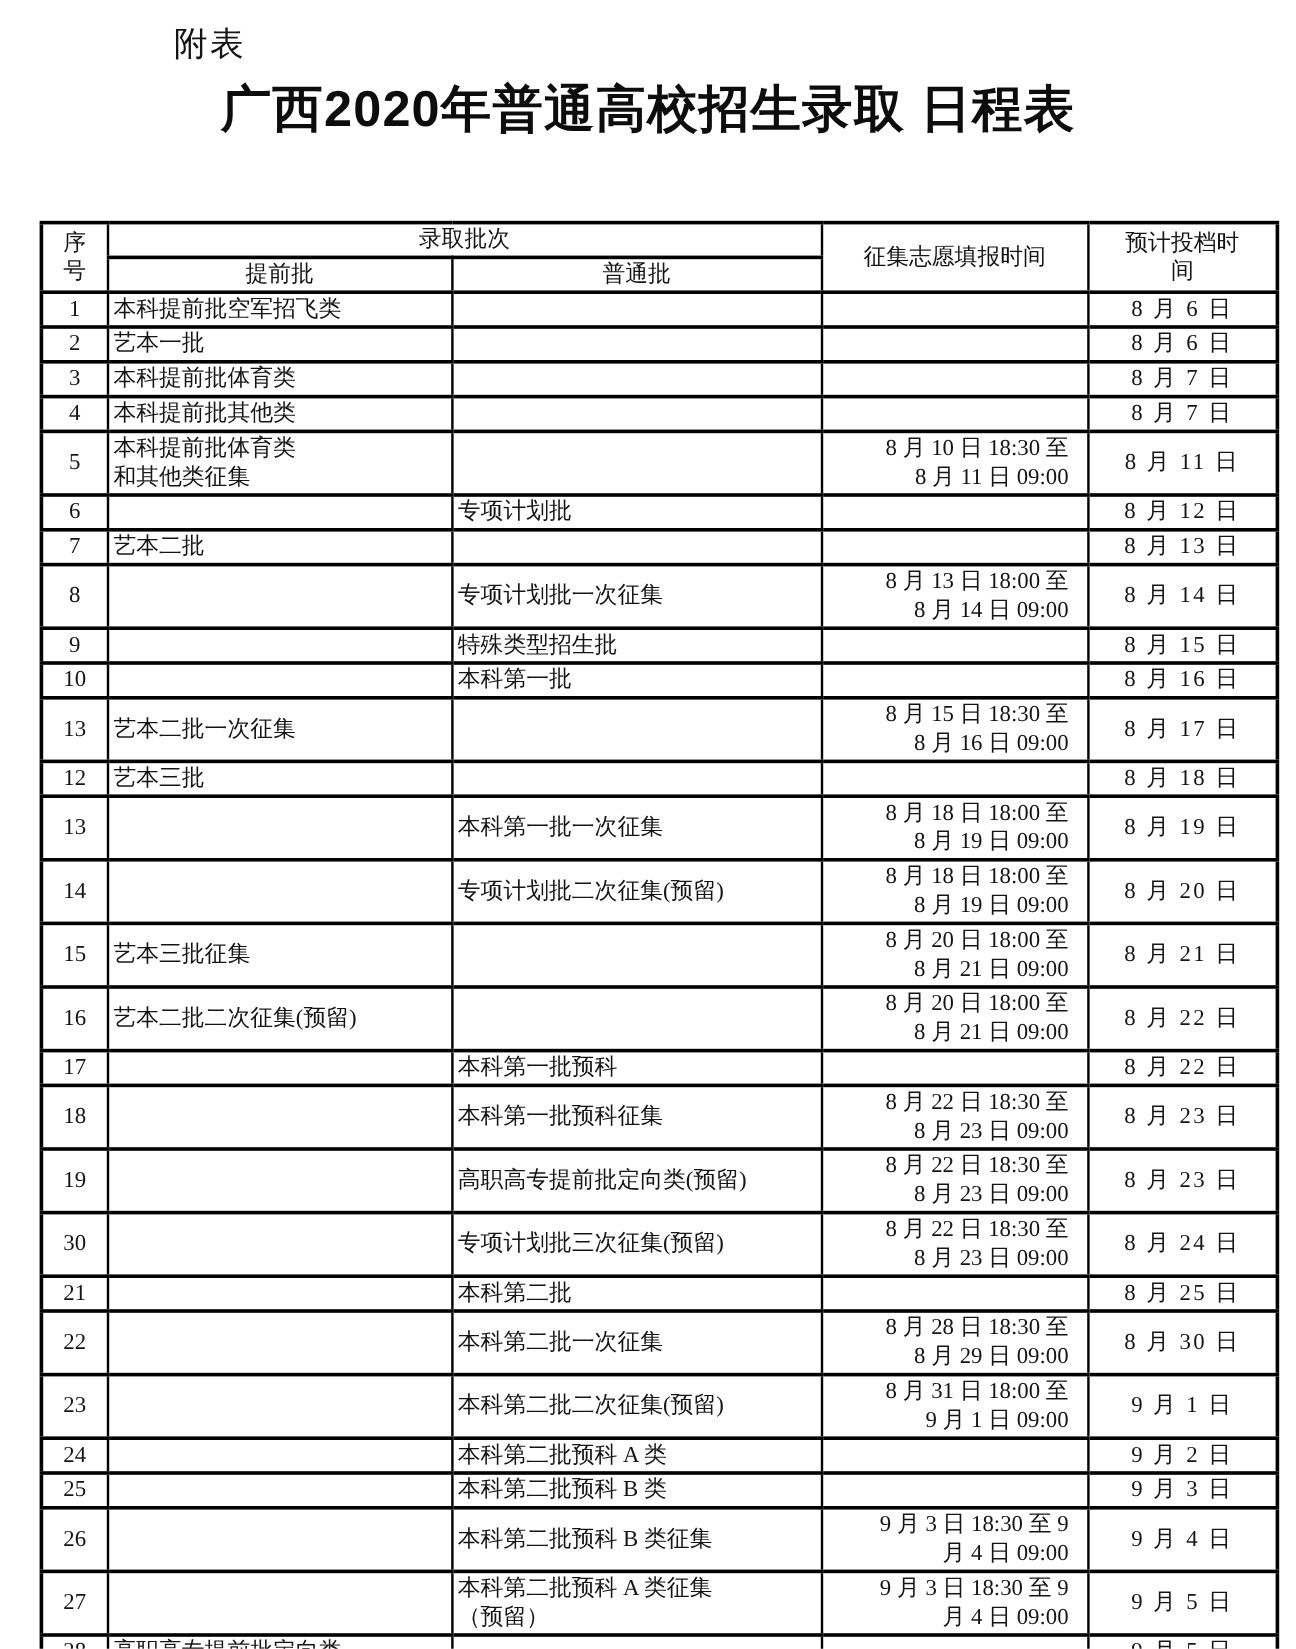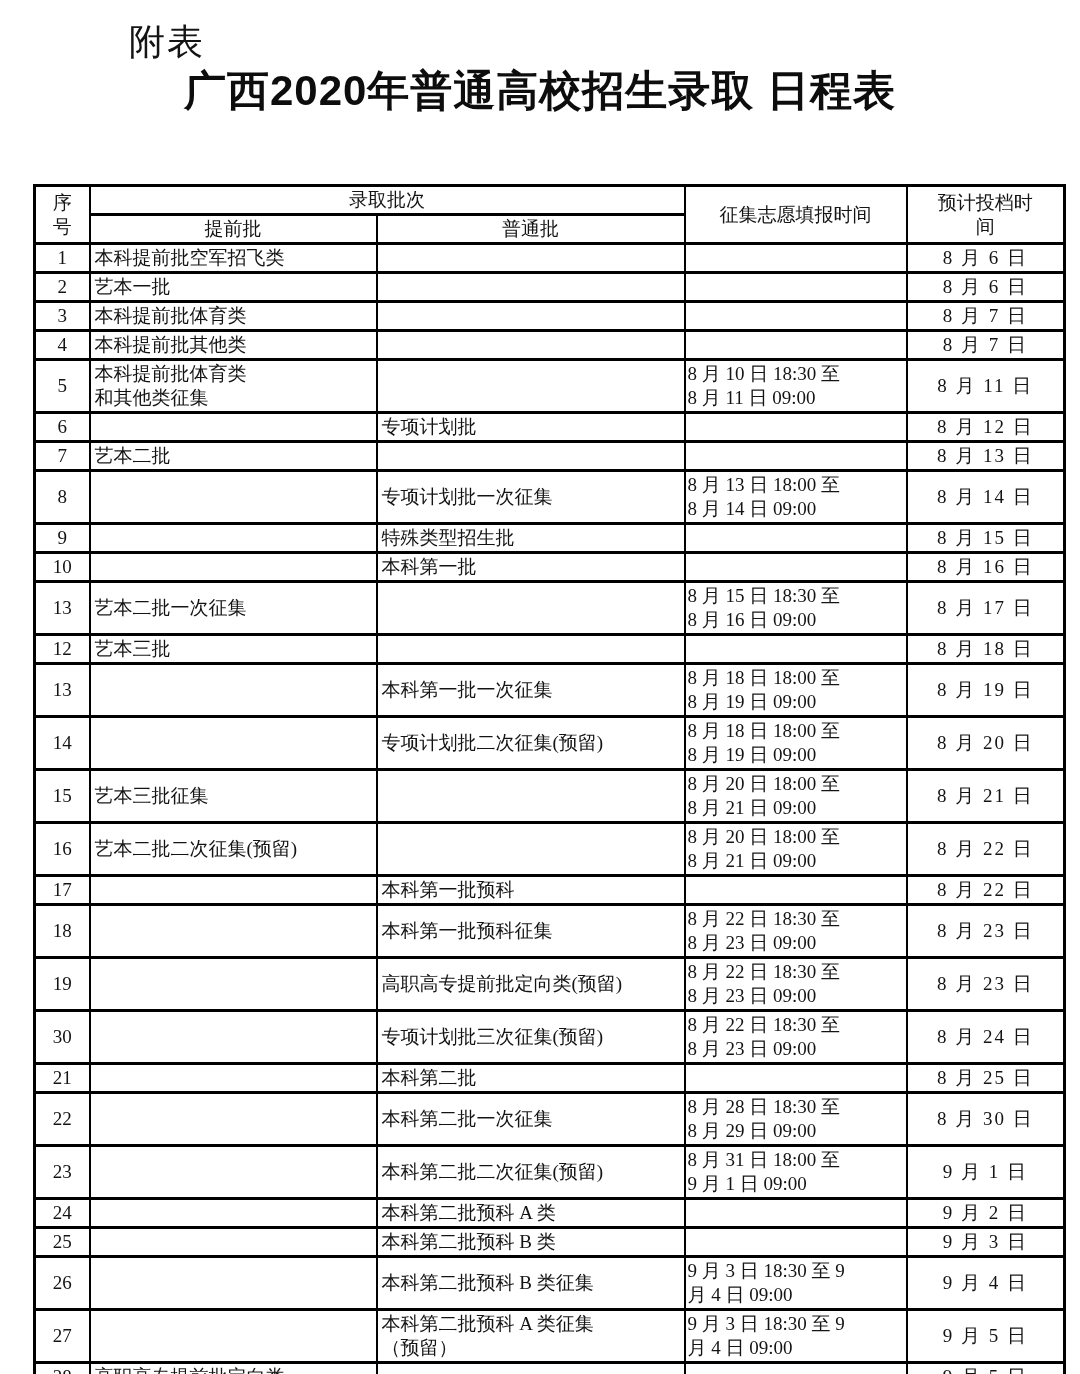--- a/index.html
+++ b/index.html
@@ -10,23 +10,23 @@
   body {
     width: 1080px;
     height: 1374px;
     position: relative;
     font-family: "Liberation Serif", "DejaVu Serif", serif;
     color: #141414;
     overflow: hidden;
   }
   .annotation {
     position: absolute;
-    left: 129px;
+    left: 145px;
     top: 18px;
-    font-size: 36px;
+    font-size: 28px;
     letter-spacing: 2px;
   }
   .title-block {
     position: absolute;
     left: 0;
     top: 66px;
     width: 1080px;
     text-align: center;
     font-family: "Liberation Sans", "DejaVu Sans", sans-serif;
     font-weight: 900;
@@ -58,21 +58,21 @@
     padding: 1px 6px;
     line-height: 24px;
     white-space: pre-line;
     vertical-align: middle;
     font-weight: normal;
     overflow: hidden;
   }
   .schedule th { text-align: center; }
   td.c-no   { text-align: center; }
   td.c-early, td.c-regular { text-align: left; padding-left: 4px; }
-  td.c-vol  { text-align: left; padding-left: 2px; padding-right: 2px; }
+  td.c-vol  { text-align: right; padding-left: 2px; padding-right: 15px; }
   td.c-file { text-align: center; letter-spacing: 2px; }
 </style>
 </head>
 <body>
 
 <div class="annotation">附表</div>
 
 <div class="title-block">广西2020年普通高校招生录取
 日程表</div>
 

